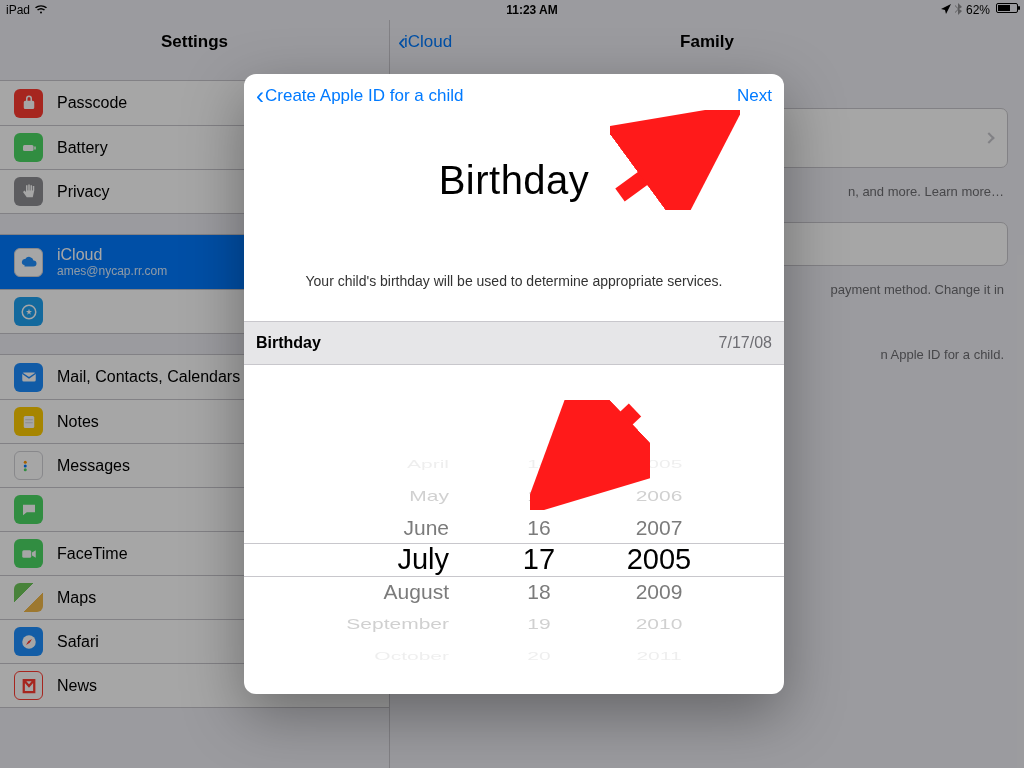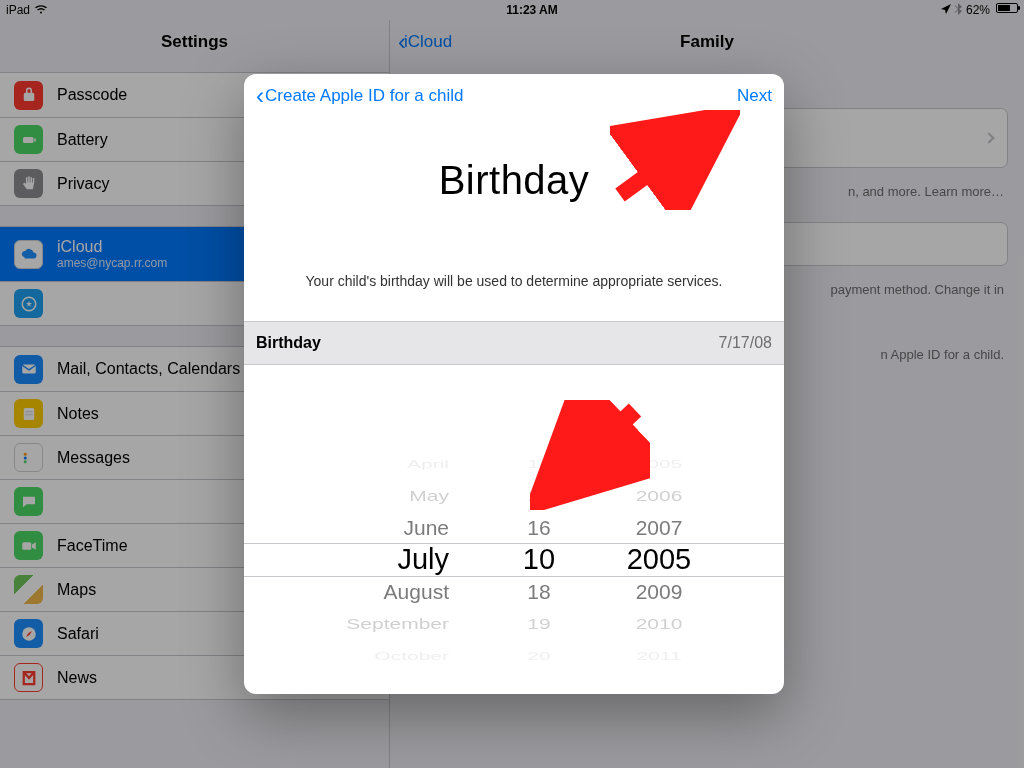--- a/index.html
+++ b/index.html
@@ -19,21 +19,21 @@
   .sidebar { position:absolute; top:20px; left:0; width:390px; bottom:0; background:#efeff4; border-right:1px solid #c8c7cc;}
   .detail  { position:absolute; top:20px; left:390px; right:0; bottom:0; background:#efeff4;}
 
   .nav-title { height:44px; display:flex; align-items:center; justify-content:center; position:relative;}
   .nav-title .title { font-size:17px; font-weight:600; }
   .nav-back { position:absolute; left:8px; top:0; height:44px; display:flex; align-items:center; color:#007aff; font-size:17px; cursor:pointer;}
   .nav-back .chev { font-size:24px; margin-right:-2px; font-weight:300; }
 
   
   .group { margin-top:20px; background:#fff; border-top:1px solid #c8c7cc; border-bottom:1px solid #c8c7cc;}
-  .group.first { margin-top:8px; }
+  .group.first { margin-top:16px; }
   .cell { display:flex; align-items:center; height:44px; padding-left:14px; border-top:1px solid #c8c7cc;}
   .group .cell:first-child { border-top:none; }
   .cell.selected { background:#007aff; color:#fff; }
   .cell .icon { width:29px; height:29px; border-radius:6px; margin-right:14px; display:flex; align-items:center; justify-content:center; flex-shrink:0;}
   .cell .label { font-size:16px; flex:1; white-space:nowrap; overflow:hidden; text-overflow:ellipsis;}
   .cell .sub   { font-size:12px; opacity:.85; }
   .cell.two-line { height:54px; }
   .cell.two-line .text { display:flex; flex-direction:column; }
 
   
@@ -293,21 +293,21 @@
           <div class="row">August</div>
           <div class="row far">September</div>
           <div class="row farer">October</div>
         </div>
       </div>
       <div class="col day">
         <div class="inner" style="top:50%;transform:translateY(-50%)">
           <div class="row farer">14</div>
           <div class="row far">15</div>
           <div class="row">16</div>
-          <div class="row sel">10</div>
+          <div class="row sel">17</div>
           <div class="row">18</div>
           <div class="row far">19</div>
           <div class="row farer">20</div>
         </div>
       </div>
       <div class="col year">
         <div class="inner" style="top:50%;transform:translateY(-50%)">
           <div class="row farer">2005</div>
           <div class="row far">2006</div>
           <div class="row">2007</div>

